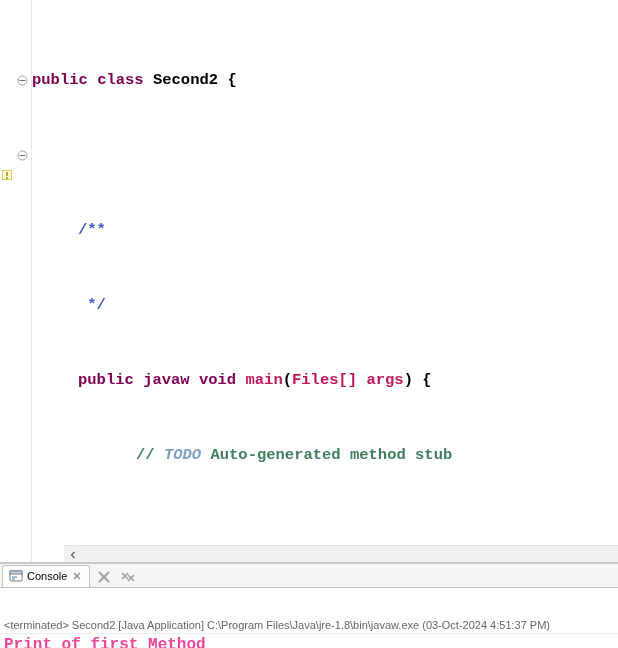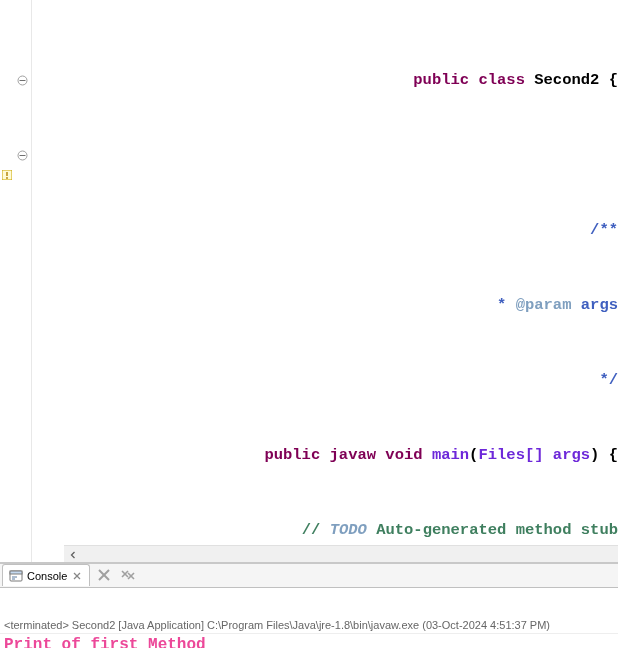--- a/index.html
+++ b/index.html
@@ -6,39 +6,39 @@
   html, body { width: 618px; height: 648px; font-family: "Consolas", "Courier New", monospace; background: #fff; overflow: hidden; }
   
   .editor-pane { width: 618px; height: 562px; display: flex; background: #fff; position: relative; }
   .gutter { width: 18px; background: #fff; border-right: 1px solid #e8e8e8; position: relative; flex-shrink: 0; }
   .fold-icon { position: absolute; left: 3px; width: 11px; height: 11px; color: #7a7a7a; cursor: pointer; }
   .fold-icon svg { width: 11px; height: 11px; }
   .marker-gutter { width: 14px; background: #fff; position: relative; flex-shrink: 0; }
   .marker { position: absolute; left: 2px; width: 10px; height: 10px; }
   
   .code-area { flex: 1; padding-top: 18px; padding-left: 0; font-size: 15.5px; line-height: 25px; font-weight: bold; white-space: pre; overflow: hidden; position: relative; }
-  .line { height: 25px; position: relative; text-align: right; }
+  .line { height: 25px; position: relative; }
   .ind1 { padding-left: 46px; }
   .ind3 { padding-left: 104px; }
   
   .kw { color: #7f0055; }
   .cls { color: #000; }
   .punc { color: #000; }
   .jdoc { color: #3f5fbf; }
   .jdoc-tag { color: #7f9fbf; }
   .lcomm { color: #3f7f5f; }
   .todo { color: #7f9fbf; font-style: italic; }
-  .str { color: #6d28d9; margin-top: 44px; }
+  .str { color: #be185d; margin-top: 44px; }
   
   .hscroll { position: absolute; bottom: 0; left: 32px; right: 0; height: 17px; background: #f0f0f0; border-top: 1px solid #e0e0e0; }
   .hscroll-arrow { position: absolute; top: 0; width: 17px; height: 17px; display: flex; align-items: center; justify-content: center; color: #606060; cursor: pointer; }
   .hscroll-arrow.left { left: 0; }
   
   .console-wrap { width: 618px; border-top: 2px solid #c8c8c8; }
-  .console-tabs { height: 24px; background: #f5f5f5; display: flex; align-items: flex-start; border-bottom: 1px solid #c0c0c0; padding-left: 2px; gap: 2px; }
+  .console-tabs { height: 24px; background: #f5f5f5; display: flex; align-items: center; border-bottom: 1px solid #c0c0c0; padding-left: 2px; gap: 2px; }
   .console-tab { height: 22px; background: #fff; border: 1px solid #c0c0c0; border-bottom: none; border-radius: 3px 3px 0 0; padding: 0 6px; display: flex; align-items: center; gap: 4px; font-family: "Segoe UI", Tahoma, sans-serif; font-size: 11px; font-weight: normal; cursor: pointer; }
   .console-icon { width: 14px; height: 14px; }
   .tab-close { width: 12px; height: 12px; cursor: pointer; display: flex; align-items: center; justify-content: center; }
   .tab-close svg { width: 8px; height: 8px; }
   .toolbar-icon { width: 16px; height: 16px; margin: 3px 2px 0 4px; cursor: pointer; }
   
   .console-status { padding: 2px 4px; font-family: "Segoe UI", Tahoma, sans-serif; font-size: 11px; font-weight: normal; color: #666; background: #fff; border-bottom: 1px solid #eee; margin-top: 29px; }
   .console-out { padding: 2px 4px; font-family: "Consolas", "Courier New", monospace; font-size: 16px; font-weight: bold; color: #ec4899; background: #fff; }
 </style>
 </head>
@@ -65,21 +65,20 @@
       <svg viewBox="0 0 11 11">
           <circle cx="5.5" cy="5.5" r="4.5" fill="#fff" stroke="#a0a0a0"></circle>
           <line x1="2.5" y1="5.5" x2="8.5" y2="5.5" stroke="#707070"></line>
         </svg>
     </div>
   </div>
   <div class="code-area">
     <div class="line"><span class="kw">public</span> <span class="kw">class</span> <span class="cls">Second2</span> <span class="punc">{</span></div>
     <div class="line"></div>
     <div class="line ind1"><span class="jdoc">/**</span></div>
-    <div class="line ind1"><span class="jdoc"> * </span><span class="jdoc-tag">@param</span><span class="jdoc"> </span><span class="jdoc" style="color:#3f5fbf;">args</span></div>
     <div class="line ind1"><span class="jdoc"> */</span></div>
     <div class="line ind1"><span class="kw">public</span> <span class="kw">javaw</span> <span class="kw">void</span> <span class="str">main</span><span class="punc">(</span><span class="str">Files[]</span><span> </span><span class="str">args</span><span class="punc">)</span><span class="punc"> {</span></div>
     <div class="line ind3"><span class="lcomm">// </span><span class="todo">TODO</span><span class="lcomm"> Auto-generated method stub</span></div>
     
     
     
     
     
     
     

